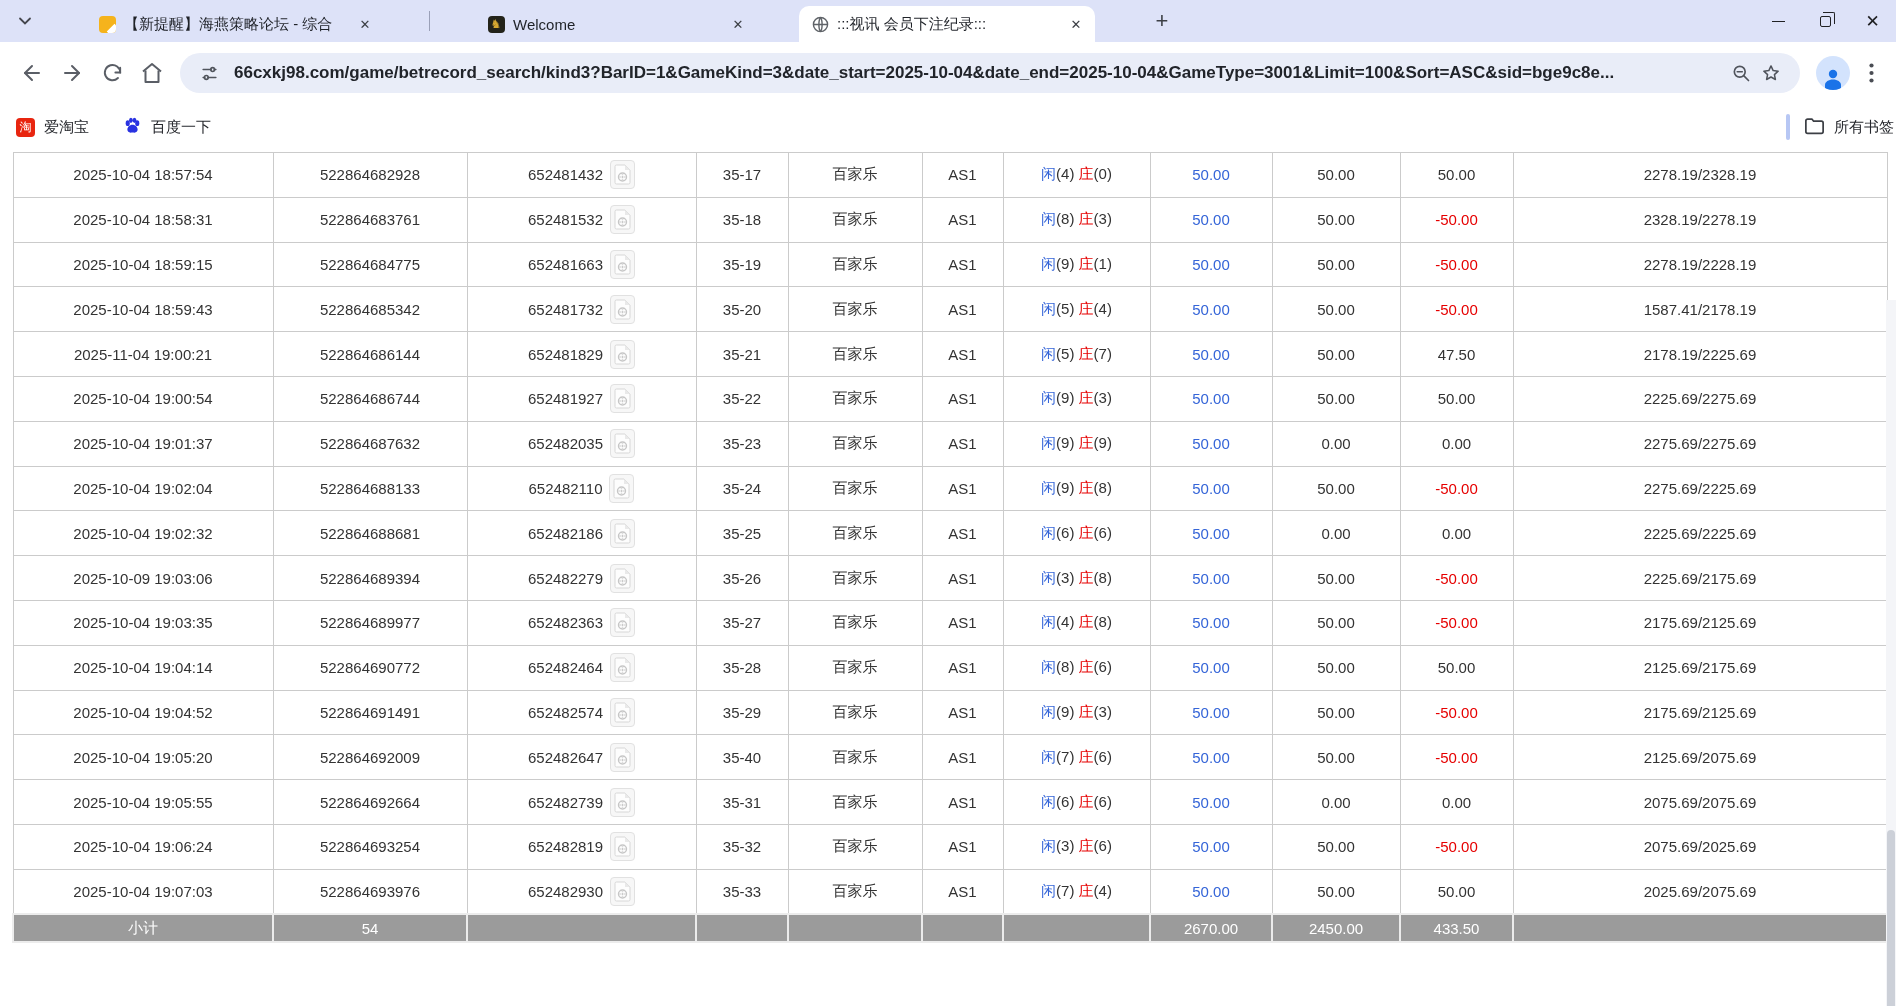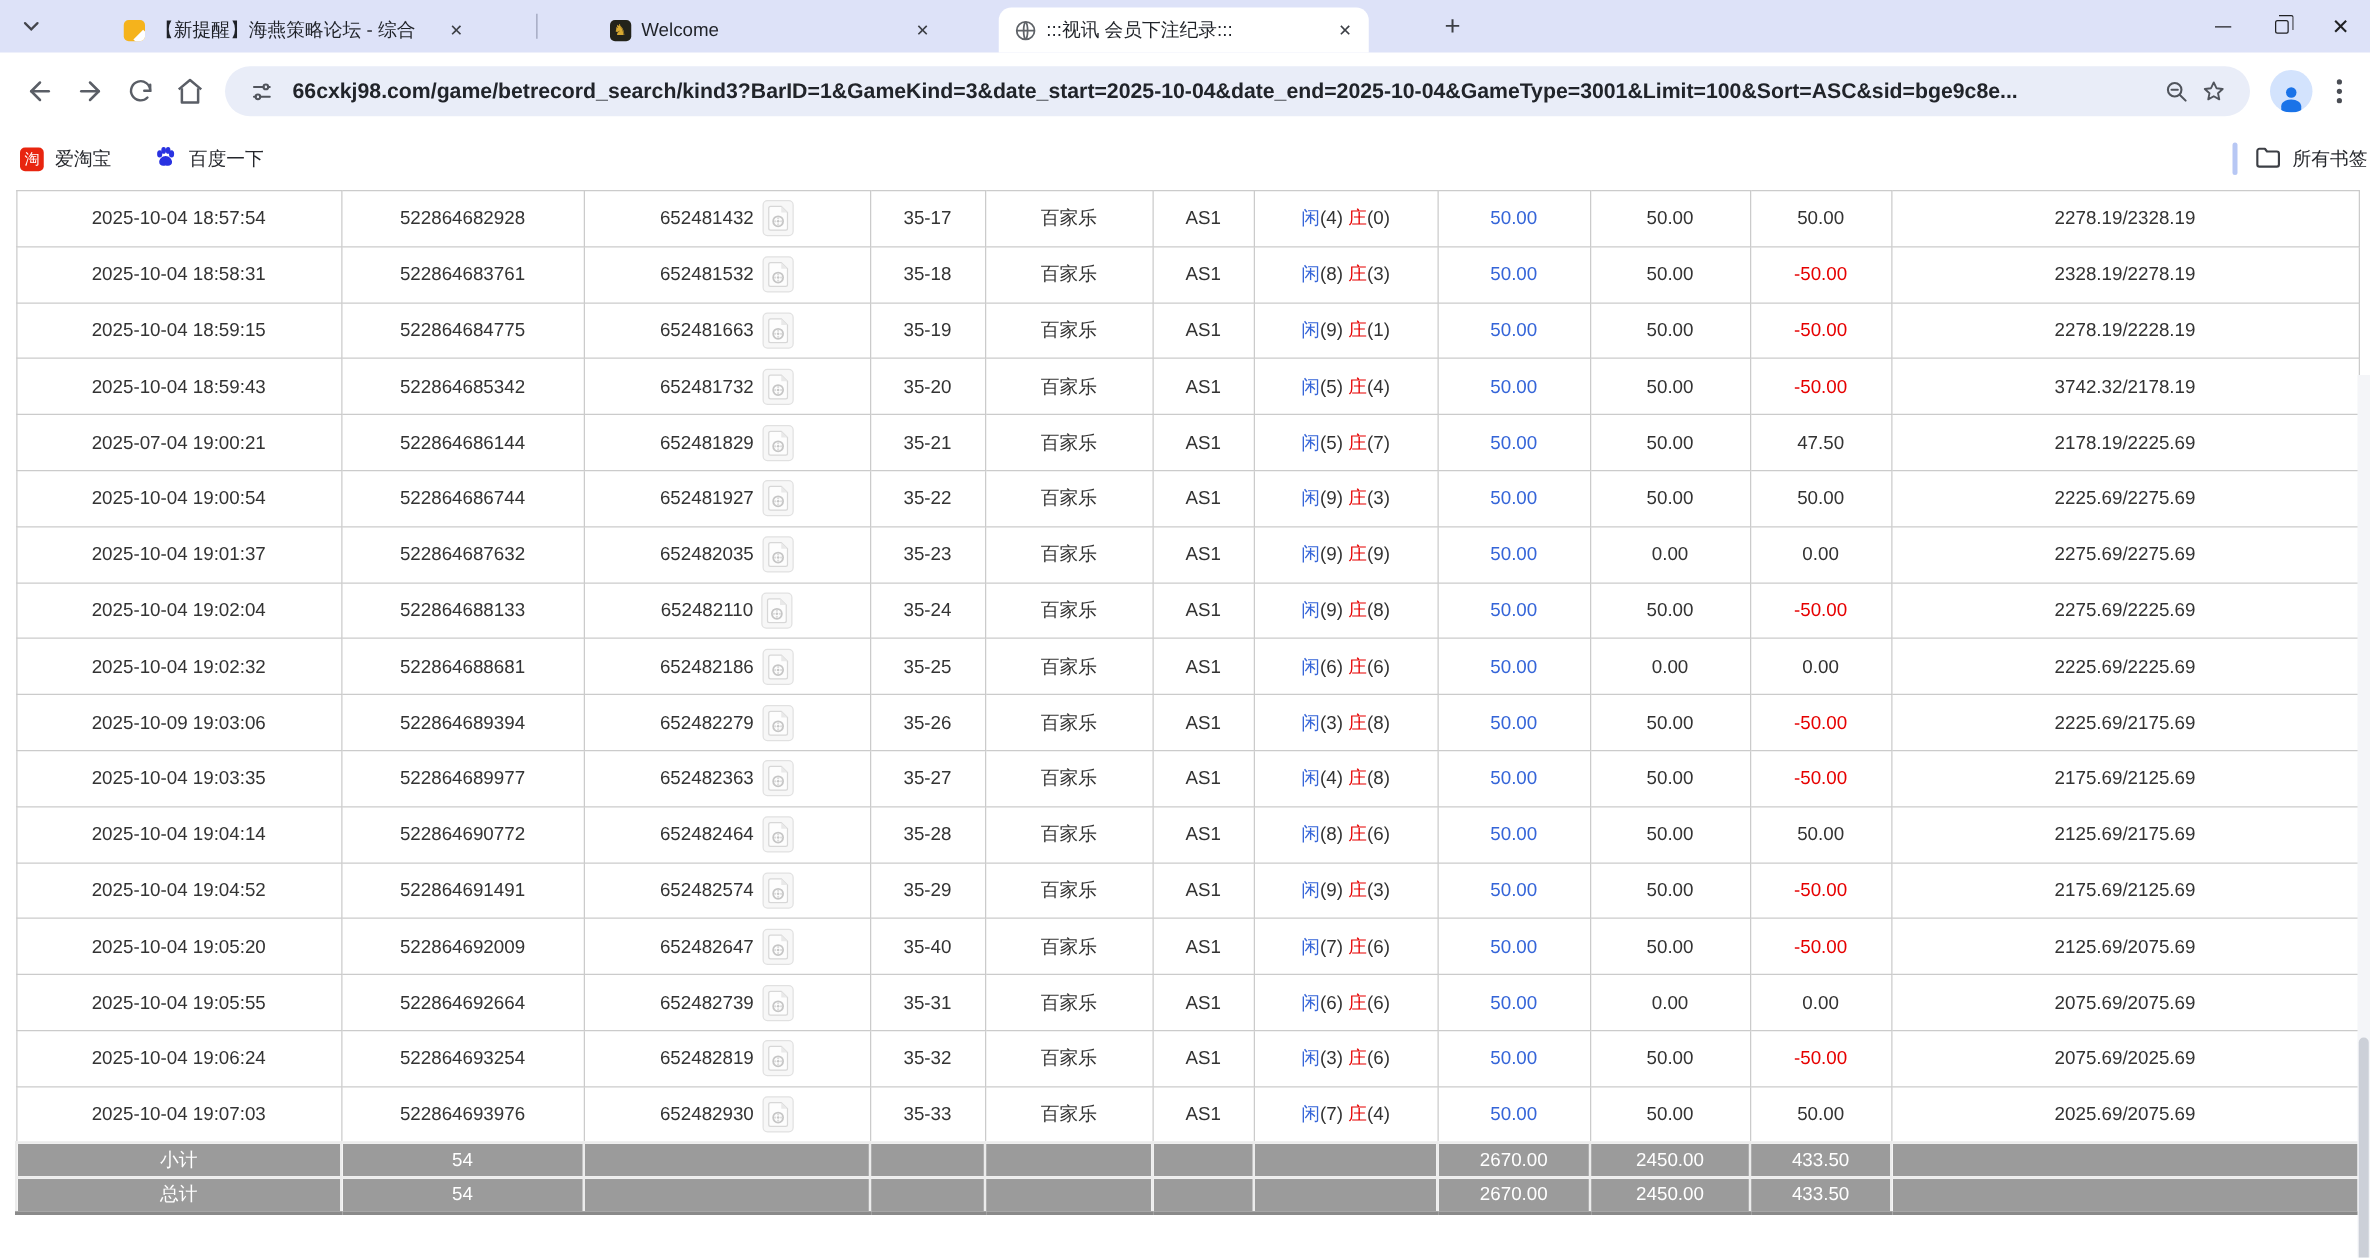--- a/index.html
+++ b/index.html
@@ -348,24 +348,24 @@
               </span>
             </span>
           </td>
           <td>35-20</td>
           <td>百家乐</td>
           <td>AS1</td>
           <td><span class="bet-p">闲</span>(5) <span class="bet-b">庄</span>(4)</td>
           <td class="amt">50.00</td>
           <td>50.00</td>
           <td class="neg">-50.00</td>
-          <td>3742.32/2178.19</td>
-        </tr>
-        <tr class="data-row">
-          <td>2025-07-04 19:00:21</td>
+          <td>1587.41/2178.19</td>
+        </tr>
+        <tr class="data-row">
+          <td>2025-11-04 19:00:21</td>
           <td>522864686144</td>
           <td>
             <span class="roundwrap">
               <span>652481829</span>
               <span class="vicon">
                 <svg width="17" height="21" viewBox="0 0 17 21">
                   <path d="M1 2.5A1.5 1.5 0 0 1 2.5 1H11l5 5v12.5a1.5 1.5 0 0 1-1.5 1.5h-12A1.5 1.5 0 0 1 1 18.5z" fill="#fdfdfd" stroke="#d7d7d7"></path>
                   <path d="M11 1l5 5h-5z" fill="#e9e9e9"></path>
                   <circle cx="8.5" cy="13" r="4" fill="none" stroke="#c6c6c6" stroke-width="1.4"></circle>
                   <circle cx="8.5" cy="13" r="1" fill="#c6c6c6"></circle>
@@ -740,31 +740,18 @@
           <td></td>
           <td></td>
           <td></td>
           <td></td>
           <td></td>
           <td>2670.00</td>
           <td>2450.00</td>
           <td>433.50</td>
           <td></td>
         </tr>
-        <tr class="summary last">
-          <td>总计</td>
-          <td>54</td>
-          <td></td>
-          <td></td>
-          <td></td>
-          <td></td>
-          <td></td>
-          <td>2670.00</td>
-          <td>2450.00</td>
-          <td>433.50</td>
-          <td></td>
-        </tr>
       </tbody>
   </table>
   <div class="scrollbar">
     <div class="scroll-thumb"></div>
   </div>
 </div>
 
 </body></html>

